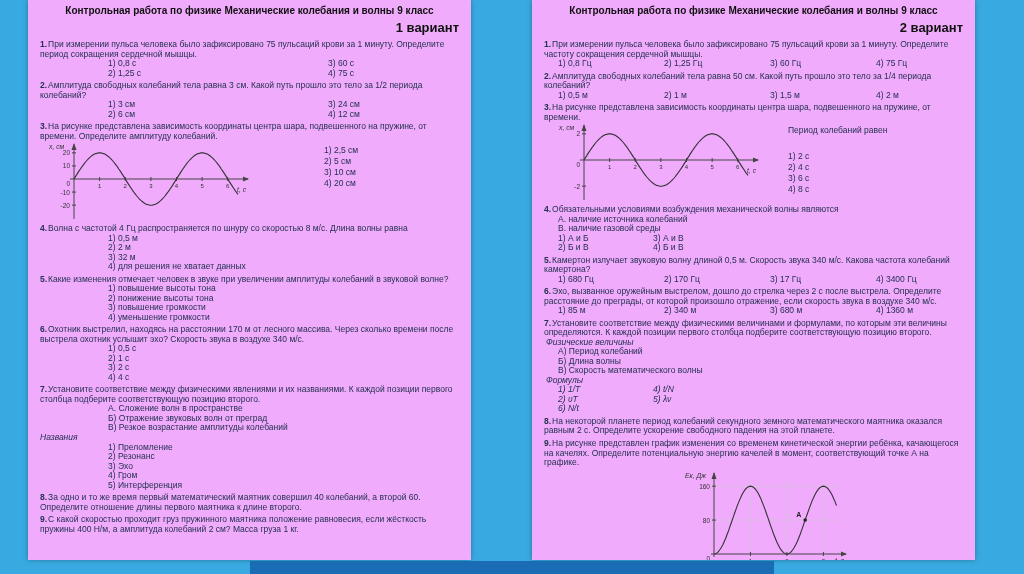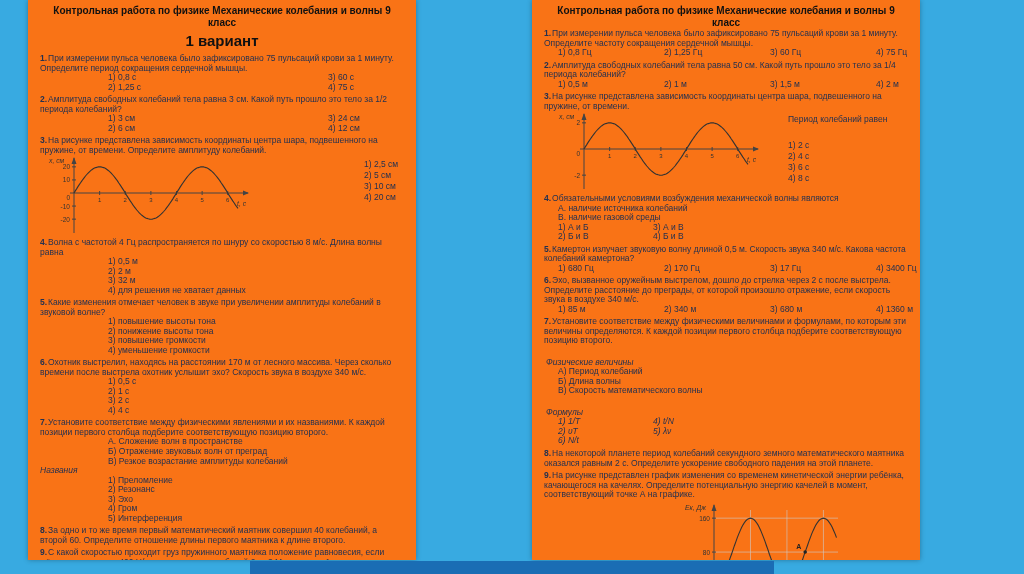--- a/index.html
+++ b/index.html
@@ -1,39 +1,39 @@
 <!DOCTYPE html>
 <html><head>
 <meta charset="utf-8">
 <style>
   html,body{margin:0;padding:0;background:#888;}
   .slide{position:relative;width:1024px;height:574px;overflow:hidden;
     font-family:"Liberation Sans","DejaVu Sans",sans-serif;color:#243150;}
-  .page{position:absolute;top:0;height:560px;width:388px;background:#f97316;
+  .page{position:absolute;top:0;height:560px;width:443px;background:#f0abfc;
     padding:5px 12px 4px;box-sizing:border-box;overflow:hidden;
     box-shadow:0 0 5px rgba(0,0,0,.3);}
   #page-left{left:28px;}
   #page-right{left:532px;}
   .footer-bar{position:absolute;left:250px;bottom:0;width:524px;height:13px;}
   .pg-title{font-weight:bold;text-align:center;font-size:10px;line-height:1.2;color:#111;}
-  .pg-variant{font-weight:bold;text-align:center;font-size:15px;margin:3px 0 5px;color:#111;}
+  .pg-variant{font-weight:bold;text-align:right;font-size:13px;margin:3px 0 5px;color:#111;}
   .q{font-size:8.5px;line-height:1.12;margin:0 0 3px;}
   .qnum{font-weight:bold;}
   .qbody{margin-left:1px;}
   .sec-label{font-style:italic;}
   .italic{font-style:italic;}
   .opt{white-space:nowrap;}
   
   #page-left .opts-stack .opt{padding-left:68px;}
   #page-left .opts-twocol{display:grid;grid-template-columns:220px auto;padding-left:68px;}
   #page-left .stmt{padding-left:68px;}
-  #page-left .graph-row{display:flex;gap:110px;padding-left:8px;align-items:flex-start;}
+  #page-left .graph-row{display:flex;gap:70px;padding-left:8px;align-items:flex-start;}
   #page-right .opts-twocol{display:grid;grid-template-columns:95px auto;padding-left:14px;}
   #page-right .stmt{padding-left:14px;}
-  #page-right .sec-label{padding-left:2px;margin-top:12px;}
+  #page-right .sec-label{padding-left:2px;}
   #page-right .opt-row{display:grid;grid-template-columns:repeat(4,106px);padding-left:14px;}
   #page-right .graph-row{display:flex;gap:24px;padding-left:14px;align-items:flex-start;}
   .graph-side{padding-top:4px;}
   .graph-side .opt{padding-left:0;line-height:1.3;}
   .side-label{margin-bottom:15px;}
   .graph-below{margin:2px 0 0 140px;}
   svg.graph{display:block;}
 </style>
 </head>
 <body>
@@ -144,20 +144,21 @@
         <div class="q">
           <div class="qtext"><span class="qnum">8.</span><span class="qbody">За одно и то же время первый математический маятник совершил 40 колебаний, а второй 60. Определите отношение длины первого маятника к длине второго.</span></div>
         </div>
         <div class="q">
           <div class="qtext"><span class="qnum">9.</span><span class="qbody">С какой скоростью проходит груз пружинного маятника положение равновесия, если жёсткость пружины 400 Н/м, а амплитуда колебаний 2 см? Масса груза 1 кг.</span></div>
         </div>
       </div>
   </div>
   <div class="page" id="page-right">
     <div class="pg-title">Контрольная работа по физике Механические колебания и волны 9 класс</div>
+    <div class="pg-variant">2 вариант</div>
     <div id="questions-right">
         <div class="q">
           <div class="qtext"><span class="qnum">1.</span><span class="qbody">При измерении пульса человека было зафиксировано 75 пульсаций крови за 1 минуту. Определите частоту сокращения сердечной мышцы.</span></div>
           <div class="opt-row">
             <span class="opt">1) 0,8 Гц</span>
             <span class="opt">2) 1,25 Гц</span>
             <span class="opt">3) 60 Гц</span>
             <span class="opt">4) 75 Гц</span>
           </div>
         </div>

